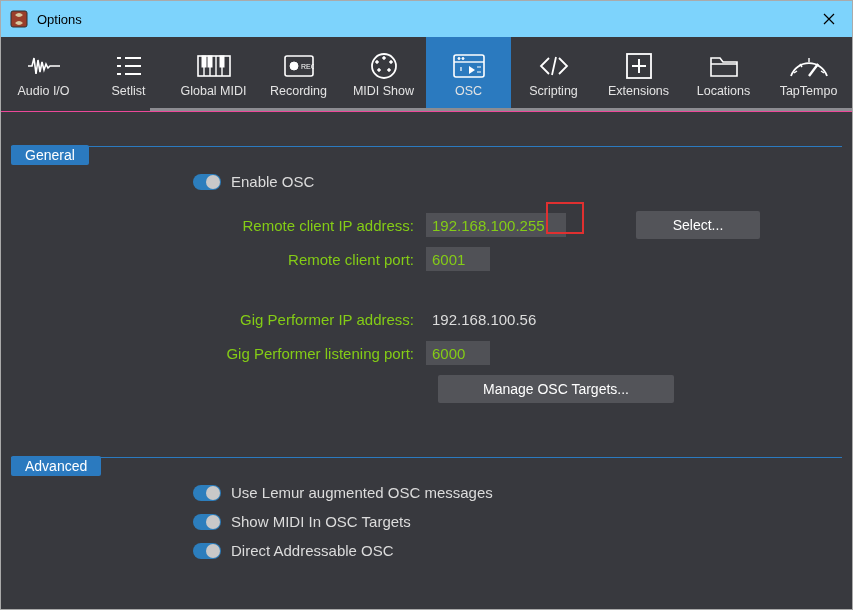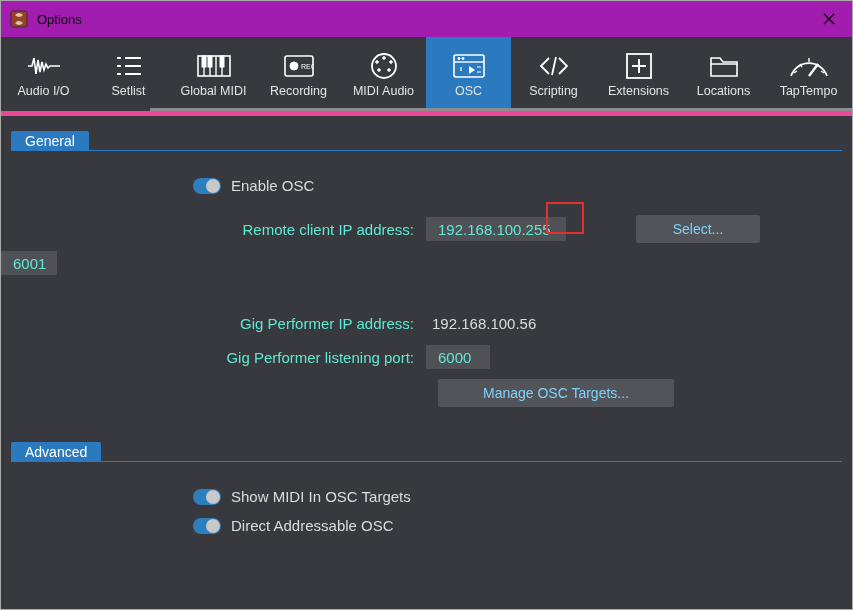--- a/index.html
+++ b/index.html
@@ -1,43 +1,43 @@
 <!DOCTYPE html>
 <html><head>
 <meta charset="utf-8">
 <style>
   html,body{margin:0;padding:0;background:#fff;font-family:"Segoe UI",Tahoma,sans-serif;}
   .window{width:853px;height:610px;background:#fff;display:flex;flex-direction:column;border:1px solid #aaa;box-sizing:border-box;}
-  .titlebar{height:36px;display:flex;align-items:center;padding:0 0 0 8px;background:#a21caf;}
+  .titlebar{height:36px;display:flex;align-items:center;padding:0 0 0 8px;background:#7dd3fc;}
   .titlebar .icon{width:20px;height:20px;margin-right:8px;display:inline-flex;align-items:center;justify-content:center;}
   .titlebar .title{font-size:13px;color:#000;flex:0 0 auto;}
   .titlebar .spacer{flex:1 1 auto;}
   .titlebar .close{width:46px;height:36px;display:flex;align-items:center;justify-content:center;cursor:pointer;}
   .body{flex:1;background:#38393e;color:#dcdcdc;position:relative;}
-  .tabs{height:74px;display:flex;border-bottom:5px solid #ec4899;position:relative;}
+  .tabs{height:74px;display:flex;border-bottom:1px solid #ec4899;position:relative;}
   .tab{width:85px;display:flex;flex-direction:column;align-items:center;justify-content:center;gap:3px;cursor:pointer;}
   .tab .ticon{height:30px;display:flex;align-items:center;justify-content:center;}
   .tab .ticon svg{stroke:#fff;fill:none;}
   .tab .tlabel{font-size:12.5px;color:#e4e4e4;white-space:nowrap;}
   .tab.active{background:#2b7abf;}
   .underline{position:absolute;left:149px;right:0;bottom:0;height:3px;background:#8c8c91;}
   .content{padding:0 0 0 0;}
   .section-header{display:inline-block;background:#2b7abf;color:#fff;font-size:14px;padding:2px 14px;border-radius:2px;margin:14px 0 0 10px;}
   .section-header-wrap{border-bottom:1px solid #2b7abf;margin:0 10px 0 10px;}
-  .section-header-wrap .section-header{margin-left:0;position:relative;top:1px;}
+  .section-header-wrap .section-header{margin-left:0;position:relative;top:19px;}
   .form{margin-top:20px;}
   .toggle-row{display:flex;align-items:flex-end;gap:10px;padding:6px 0 6px 192px;}
   .toggle{width:28px;height:16px;border-radius:8px;background:#2c7ebd;position:relative;cursor:pointer;}
   .toggle .knob{position:absolute;width:14px;height:14px;border-radius:50%;top:1px;left:13px;background:#c8c8c8;}
   .toggle-label{font-size:15px;color:#dcdcdc;}
   .field-row{display:flex;align-items:center;height:34px;}
-  .field-label{width:425px;text-align:right;padding-right:12px;font-size:15px;color:#5eead4;box-sizing:border-box;}
-  .field-input{width:140px;height:24px;background:#505156;color:#5eead4;font-size:15px;padding:0 12px;display:flex;align-items:center;box-sizing:border-box;}
+  .field-label{width:425px;text-align:right;padding-right:12px;font-size:15px;color:#84cc16;box-sizing:border-box;}
+  .field-input{width:140px;height:24px;background:#505156;color:#84cc16;font-size:15px;padding:0 6px;display:flex;align-items:center;box-sizing:border-box;}
   .field-value{font-size:15px;color:#dcdcdc;}
-  .btn{height:28px;background:#535459;color:#7dd3fc;font-size:14px;padding:0 18px;display:inline-flex;align-items:center;justify-content:center;cursor:pointer;border-radius:2px;}
+  .btn{height:28px;background:#535459;color:#ffffff;font-size:14px;padding:0 18px;display:inline-flex;align-items:center;justify-content:center;cursor:pointer;border-radius:2px;}
   .select-btn{margin-left:70px;width:88px;}
   .manage-btn{margin-left:437px;width:200px;margin-top:5px;}
   .red-box{position:absolute;border:2px solid #e03030;pointer-events:none;}
 </style>
 </head>
 <body>
 
 <div class="window">
   <div class="titlebar">
     <span class="icon">
@@ -99,21 +99,21 @@
         <span class="ticon">
           <svg width="28" height="28" viewBox="0 0 28 28">
               <circle cx="14" cy="14" r="12" stroke-width="1.8"></circle>
               <circle cx="14" cy="6" r="1.3" fill="#fff"></circle>
               <circle cx="7" cy="10" r="1.3" fill="#fff"></circle>
               <circle cx="21" cy="10" r="1.3" fill="#fff"></circle>
               <circle cx="9" cy="18" r="1.3" fill="#fff"></circle>
               <circle cx="19" cy="18" r="1.3" fill="#fff"></circle>
             </svg>
         </span>
-        <span class="tlabel">MIDI Audio</span>
+        <span class="tlabel">MIDI Show</span>
       </div>
       <div class="tab active">
         <span class="ticon">
           <svg width="32" height="24" viewBox="0 0 32 24">
               <rect x="1" y="1" width="30" height="22" rx="2" stroke-width="1.6"></rect>
               <path d="M1 8 H31" stroke-width="1.4"></path>
               <circle cx="6" cy="4.5" r="1" fill="#fff"></circle>
               <circle cx="10" cy="4.5" r="1" fill="#fff"></circle>
               <polygon points="16,12 16,20 22,16" fill="#fff" stroke="none"></polygon>
               <path d="M8 17 L8 13 M24 13 L28 13 M24 18 L28 18" stroke-width="1.2"></path>
@@ -174,21 +174,22 @@
         </div>
 
         <div style="height:12px"></div>
 
         <div class="field-row">
           <span class="field-label">Remote client IP address:</span>
           <span class="field-input">192.168.100.255</span>
           <span class="btn select-btn">Select...</span>
         </div>
         <div class="field-row">
-          <span class="field-input" style="width:56px">6001</span>
+          <span class="field-label">Remote client port:</span>
+          <span class="field-input" style="width:64px">6001</span>
         </div>
 
         <div style="height:26px"></div>
 
         <div class="field-row">
           <span class="field-label">Gig Performer IP address:</span>
           <span class="field-value" style="padding-left:6px">192.168.100.56</span>
         </div>
         <div class="field-row">
           <span class="field-label">Gig Performer listening port:</span>
@@ -198,20 +199,26 @@
         <div class="btn manage-btn">Manage OSC Targets...</div>
       </div>
 
       <div style="height:20px"></div>
 
       <div class="section-header-wrap">
         <div class="section-header">Advanced</div>
       </div>
 
       <div class="form">
+        <div class="toggle-row">
+          <span class="toggle">
+              <span class="knob"></span>
+            </span>
+          <span class="toggle-label">Use Lemur augmented OSC messages</span>
+        </div>
         <div class="toggle-row">
           <span class="toggle">
               <span class="knob"></span>
             </span>
           <span class="toggle-label">Show MIDI In OSC Targets</span>
         </div>
         <div class="toggle-row">
           <span class="toggle">
               <span class="knob"></span>
             </span>

